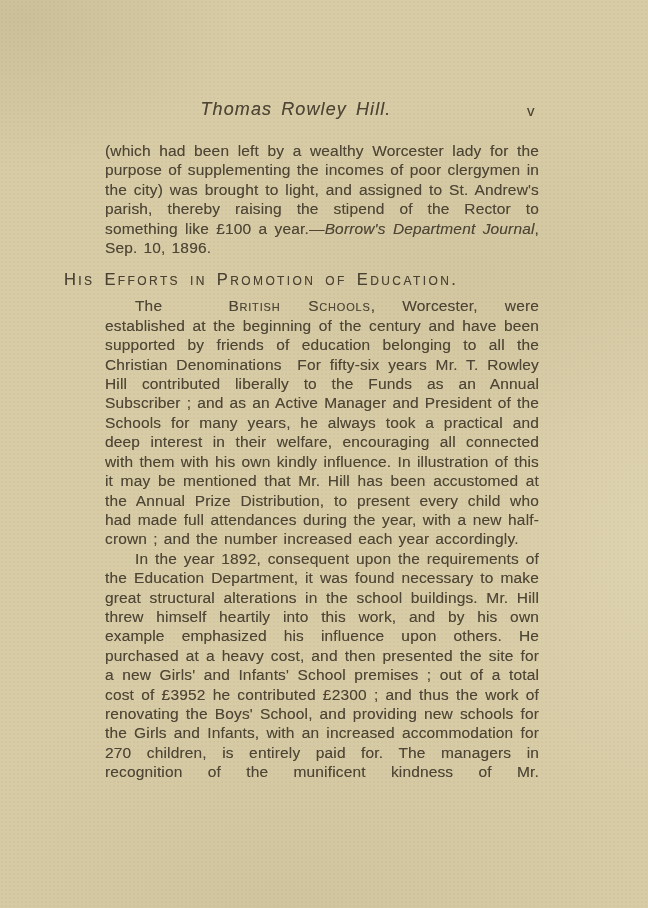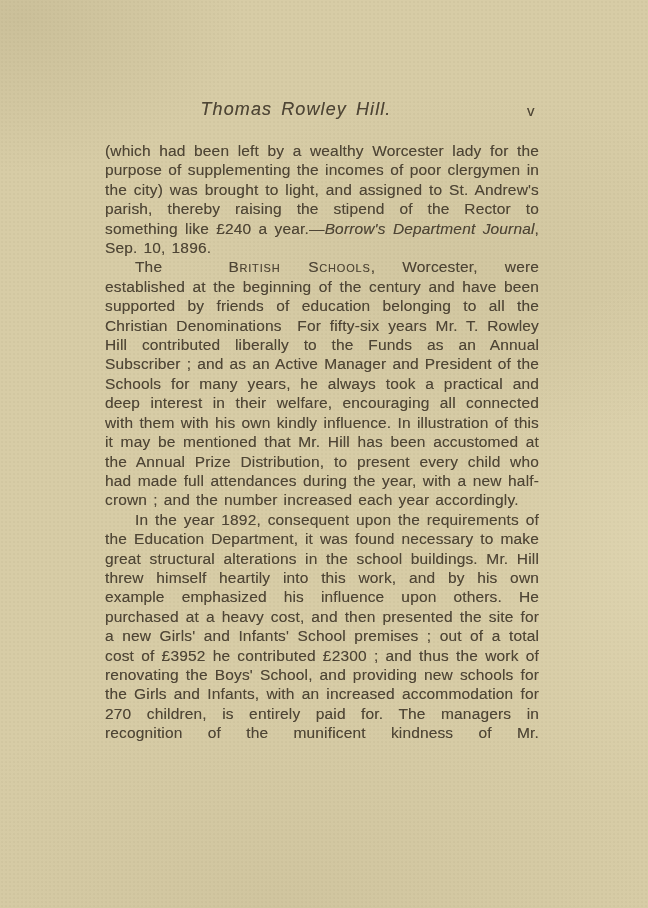--- a/index.html
+++ b/index.html
@@ -100,22 +100,23 @@
 
 <div class="page">
 
   <div class="running-head">
     <span class="running-title">Thomas Rowley Hill.</span>
     <span class="page-number">v</span>
   </div>
 
   <div class="textblock">
 
-    <p class="quote-paragraph"><span>(which had been left by a wealthy Worcester lady for the purpose of supplementing the incomes of poor clergymen in the city) was brought to light, and assigned to St. Andrew's parish, thereby raising the stipend of the Rector to something like £240 a year.—</span><span class="citation-italic">Borrow's Department Journal</span><span>, Sep. 10, 1896.</span></p>
+    <p class="quote-paragraph"><span>(which had been left by a wealthy Worcester lady for the purpose of supplementing the incomes of poor clergymen in the city) was brought to light, and assigned to St. Andrew's parish, thereby raising the stipend of the Rector to something like £100 a year.—</span><span class="citation-italic">Borrow's Department Journal</span><span>, Sep. 10, 1896.</span></p>
 
+    <h2 class="section-heading">His Efforts in Promotion of Education.</h2>
 
     <p class="body-paragraph"><span>The </span><span class="smallcaps-lead">British Schools</span><span>, Worcester, were established at the beginning of the century and have been supported by friends of education belonging to all the Christian Denominations For fifty-six years Mr. T. Rowley Hill contributed liberally to the Funds as an Annual Subscriber ; and as an Active Manager and President of the Schools for many years, he always took a practical and deep interest in their welfare, encouraging all connected with them with his own kindly influence. In illustration of this it may be mentioned that Mr. Hill has been accustomed at the Annual Prize Distribution, to present every child who had made full attendances during the year, with a new half-crown ; and the number increased each year accordingly.</span></p>
 
     <p class="body-paragraph justify-last"><span>In the year 1892, consequent upon the requirements of the Education Department, it was found necessary to make great structural alterations in the school buildings. Mr. Hill threw himself heartily into this work, and by his own example emphasized his influence upon others. He purchased at a heavy cost, and then presented the site for a new Girls' and Infants' School premises ; out of a total cost of £3952 he contributed £2300 ; and thus the work of renovating the Boys' School, and providing new schools for the Girls and Infants, with an increased accommodation for 270 children, is entirely paid for. The managers in recognition of the munificent kindness of Mr.</span></p>
 
   </div>
 
 </div>
 
 </body></html>

